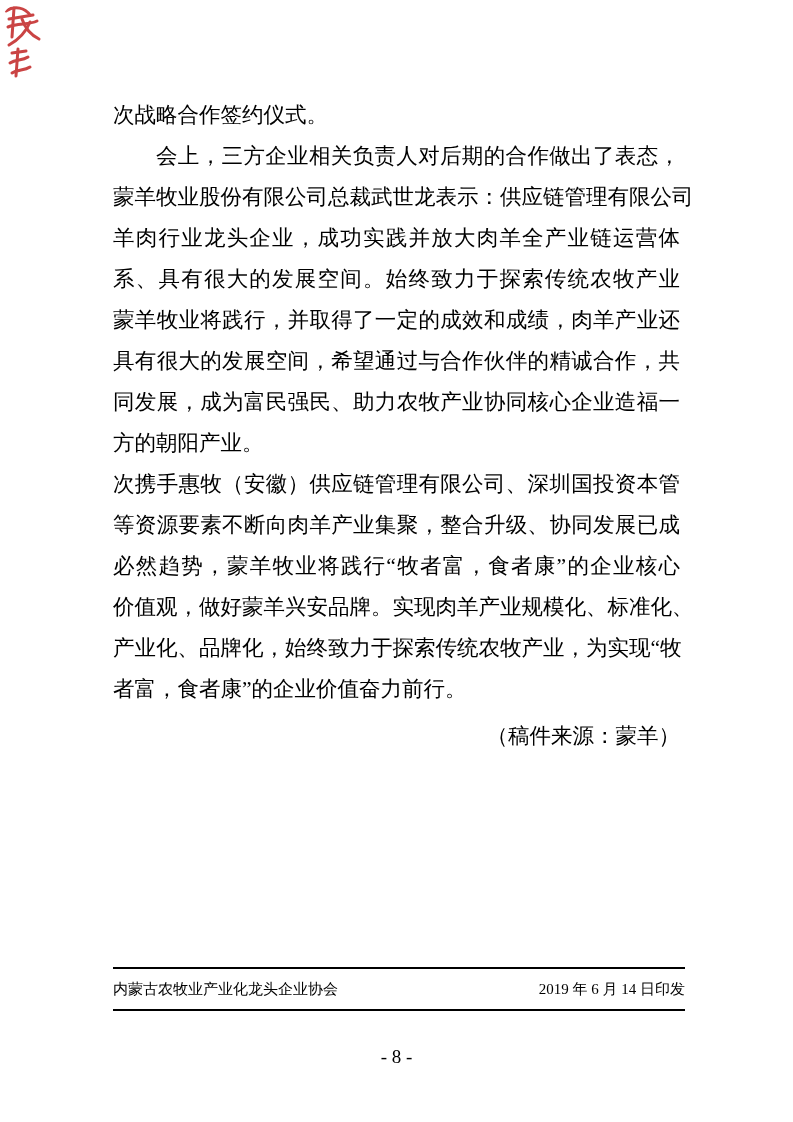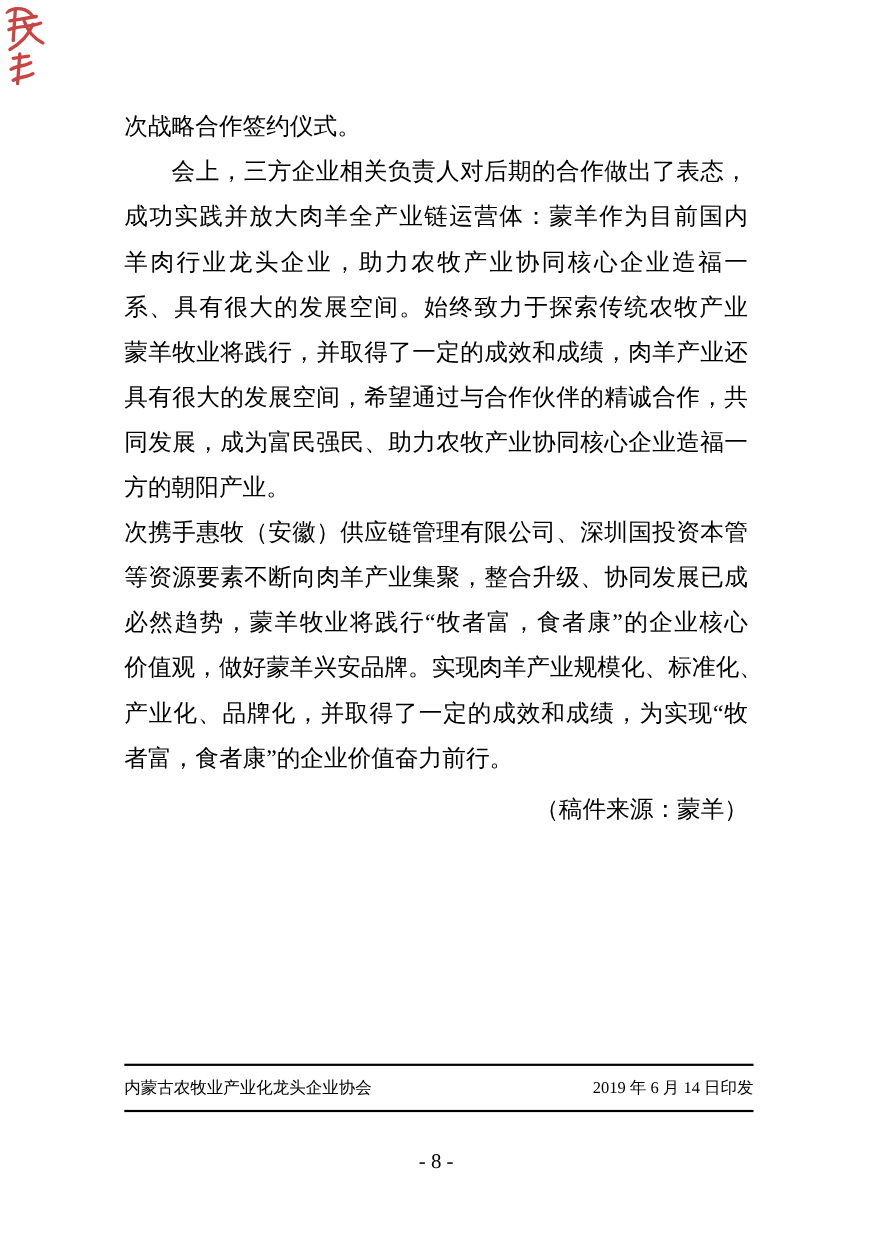--- a/index.html
+++ b/index.html
@@ -75,32 +75,32 @@
     <path d="M30 20 C 26 30, 18 38, 9 43"></path>
     <path d="M12 51 L 26 49"></path>
     <path d="M18 47 L 16 74"></path>
     <path d="M10 61 C 16 57, 22 59, 28 55"></path>
     <path d="M12 71 C 18 67, 24 69, 30 65"></path>
   </svg>
 
   <div class="body-text">
     <div class="ln last">次战略合作签约仪式。</div>
     <div class="ln indent">会上，三方企业相关负责人对后期的合作做出了表态，</div>
-    <div class="ln">成功实践并放大肉羊全产业链运营体：蒙羊作为目前国内</div>
-    <div class="ln">羊肉行业龙头企业，助力农牧产业协同核心企业造福一</div>
+    <div class="ln">蒙羊牧业股份有限公司总裁武世龙表示：供应链管理有限公司</div>
+    <div class="ln">羊肉行业龙头企业，成功实践并放大肉羊全产业链运营体</div>
     <div class="ln">系、具有很大的发展空间。始终致力于探索传统农牧产业</div>
     <div class="ln">蒙羊牧业将践行，并取得了一定的成效和成绩，肉羊产业还</div>
     <div class="ln">具有很大的发展空间，希望通过与合作伙伴的精诚合作，共</div>
     <div class="ln">同发展，成为富民强民、助力农牧产业协同核心企业造福一</div>
     <div class="ln last">方的朝阳产业。</div>
     <div class="ln">次携手惠牧（安徽）供应链管理有限公司、深圳国投资本管</div>
     <div class="ln">等资源要素不断向肉羊产业集聚，整合升级、协同发展已成</div>
     <div class="ln">必然趋势，蒙羊牧业将践行“牧者富，食者康”的企业核心</div>
     <div class="ln">价值观，做好蒙羊兴安品牌。实现肉羊产业规模化、标准化、</div>
-    <div class="ln">产业化、品牌化，并取得了一定的成效和成绩，为实现“牧</div>
+    <div class="ln">产业化、品牌化，始终致力于探索传统农牧产业，为实现“牧</div>
     <div class="ln last">者富，食者康”的企业价值奋力前行。</div>
     <div class="ln right para">（稿件来源：蒙羊）</div>
   </div>
 
   <div class="footer">
     <span>内蒙古农牧业产业化龙头企业协会</span>
     <span>2019 年 6 月 14 日印发</span>
   </div>
 
   <div class="page-number">- 8 -</div>

